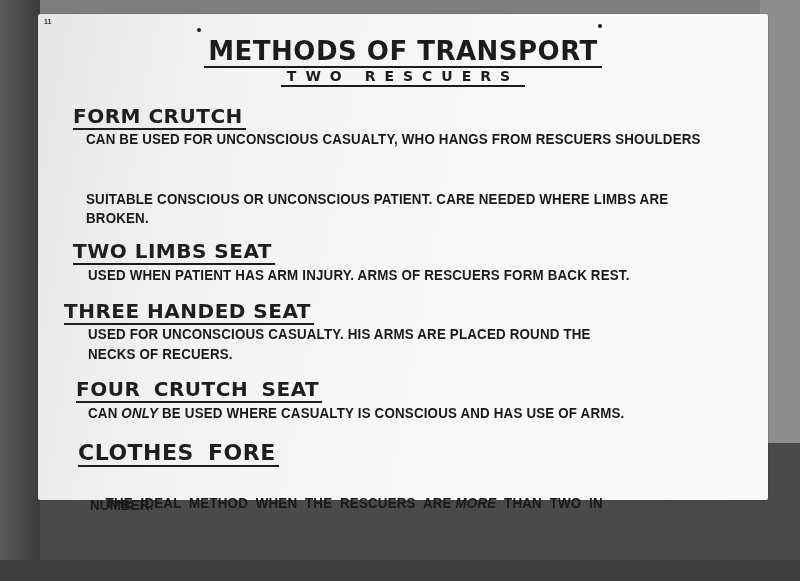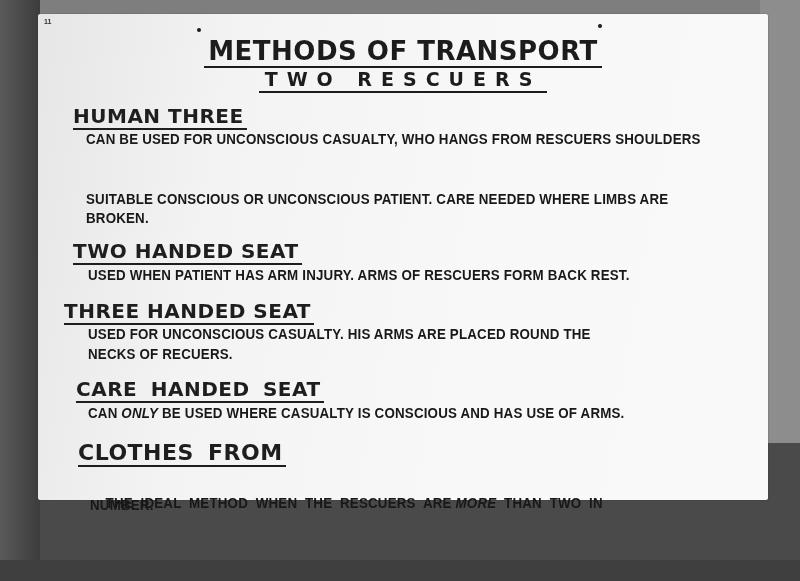--- a/index.html
+++ b/index.html
@@ -31,21 +31,21 @@
       box-shadow: 0 0 1px #222;
     }
     .pin { position: absolute; width: 4px; height: 4px; border-radius: 50%; background: #1a1a1a; }
     .corner-mark { position: absolute; left: 6px; top: 4px; font-size: 7px; color: #333; font-weight: bold; }
     .title {
       position: absolute; left: 0; width: 730px; text-align: center;
       font-family: "DejaVu Sans", sans-serif; font-weight: bold; color: #1c1c1c;
     }
     .title-main { top: 22px; font-size: 26px; letter-spacing: 0.5px; }
     .title-main span { border-bottom: 2px solid #1c1c1c; padding: 0 4px; }
-    .title-sub { top: 54px; font-size: 19px; letter-spacing: 9px; }
+    .title-sub { top: 54px; font-size: 14px; letter-spacing: 9px; }
     .title-sub span { border-bottom: 2px solid #1c1c1c; padding: 0 6px 1px 6px; }
     .heading {
       position: absolute; font-family: "DejaVu Sans", sans-serif; font-weight: bold;
       font-size: 20px; color: #1e1e1e; letter-spacing: 0.5px;
       border-bottom: 2px solid #1e1e1e; padding-right: 3px; line-height: 24px;
     }
     .body-text {
       position: absolute; font-family: "Liberation Sans", sans-serif; font-weight: bold;
       font-size: 14.5px; color: #181818; line-height: 20px; letter-spacing: 0.2px;
       transform: scaleX(0.92); transform-origin: left top;
@@ -65,36 +65,36 @@
   <div class="pin" style="left:159px; top:14px;"></div>
   <div class="pin" style="left:560px; top:10px;"></div>
 
   <div class="title title-main">
     <span>METHODS OF TRANSPORT</span>
   </div>
   <div class="title title-sub">
     <span>TWO RESCUERS</span>
   </div>
 
-  <div class="heading" style="left:35px; top:90px;">HUMAN THREE</div>
+  <div class="heading" style="left:35px; top:90px;">FORM CRUTCH</div>
   <div class="body-text" style="left:48px; top:115px;">CAN BE USED FOR UNCONSCIOUS CASUALTY, WHO HANGS FROM RESCUERS SHOULDERS</div>
 
   <div class="body-text" style="left:48px; top:175px;">SUITABLE CONSCIOUS OR UNCONSCIOUS PATIENT.  CARE NEEDED WHERE LIMBS ARE</div>
   <div class="body-text" style="left:48px; top:194px;">BROKEN.</div>
 
-  <div class="heading" style="left:35px; top:225px;">TWO HANDED SEAT</div>
+  <div class="heading" style="left:35px; top:225px;">TWO LIMBS SEAT</div>
   <div class="body-text" style="left:50px; top:251px;">USED WHEN PATIENT HAS ARM INJURY.  ARMS OF RESCUERS FORM BACK REST.</div>
 
   <div class="heading" style="left:26px; top:285px;">THREE HANDED SEAT</div>
   <div class="body-text" style="left:50px; top:310px;">USED FOR UNCONSCIOUS CASUALTY.  HIS ARMS ARE PLACED ROUND THE</div>
   <div class="body-text" style="left:50px; top:330px;">NECKS OF RECUERS.</div>
 
-  <div class="heading" style="left:38px; top:363px; word-spacing:6px;">CARE HANDED  SEAT</div>
+  <div class="heading" style="left:38px; top:363px; word-spacing:6px;">FOUR CRUTCH  SEAT</div>
   <div class="body-text" style="left:50px; top:389px;">
     <span>CAN </span><em>ONLY</em><span> BE USED WHERE CASUALTY IS CONSCIOUS AND HAS USE OF ARMS.</span>
   </div>
 
-  <div class="heading" style="left:40px; top:427px; font-size:22px; word-spacing:6px;">CLOTHES  FROM</div>
+  <div class="heading" style="left:40px; top:427px; font-size:22px; word-spacing:6px;">CLOTHES  FORE</div>
   <div class="body-text" style="left:52px; top:459px; white-space:pre;">
     <span>THE  IDEAL  METHOD  WHEN  THE  RESCUERS  ARE </span><em>MORE</em><span>  THAN  TWO  IN</span>
   </div>
   <div class="body-text" style="left:52px; top:481px;">NUMBER.</div>
 </div>
 
 </body></html>

